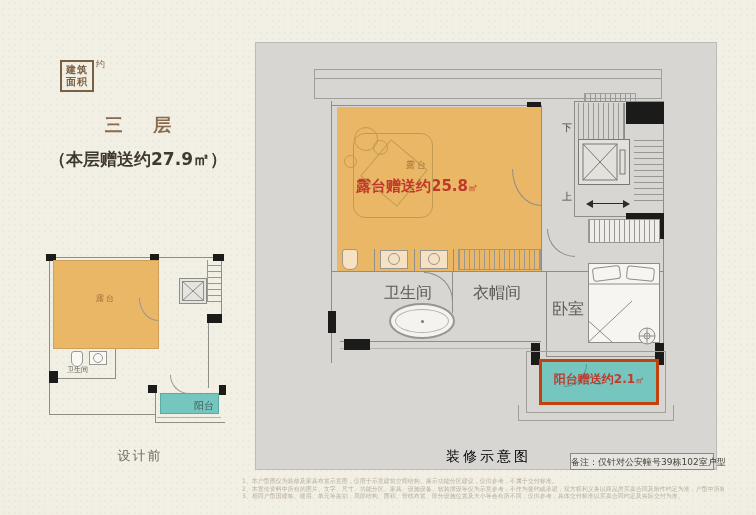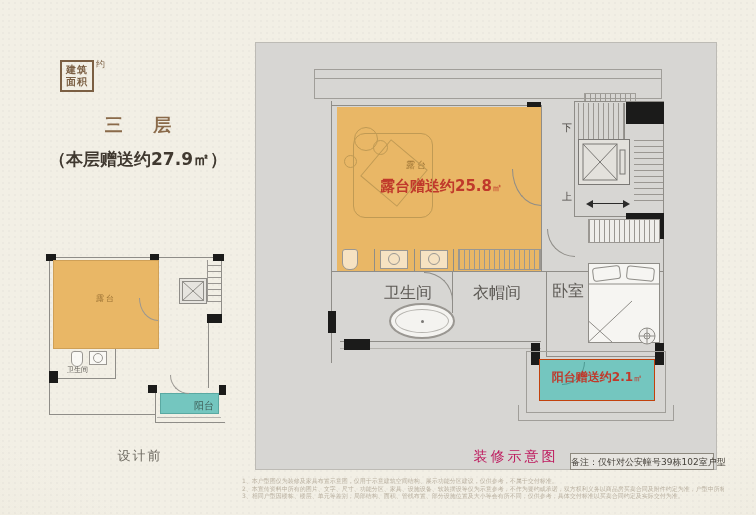--- a/index.html
+++ b/index.html
@@ -49,36 +49,36 @@
   .caption-before{position:absolute;left:92px;top:447px;width:96px;text-align:center;
     font-size:13px;letter-spacing:2px;color:#6e6a61}
   
   .panel{position:absolute;left:255px;top:42px;width:462px;height:428px;
     background:#d7d6d3;border:1px solid #bdbbb5;box-sizing:border-box}
   .parapet{position:absolute;left:58px;top:26px;width:348px;height:30px;
     border:1px solid #a09e99;box-sizing:border-box}
   .parapet::after{content:"";position:absolute;left:0;right:0;top:8px;height:1px;background:#a09e99}
   .terrace{position:absolute;left:81px;top:64px;width:204px;height:164px;background:#e9b766}
   .terrace-lbl{position:absolute;left:150px;top:116px;font-size:9px;letter-spacing:2px;color:#9c7334}
-  .gift-red{position:absolute;left:100px;top:134px;width:170px;text-align:center;
+  .gift-red{position:absolute;left:100px;top:134px;width:170px;
     font-size:15px;font-weight:bold;color:#c0392b;white-space:nowrap}
   .gift-red .unit{font-size:10px;opacity:.7}
   .furn{position:absolute;border:1px solid #c09a54;background:transparent}
-  .balcony{position:absolute;left:283px;top:316px;width:114px;height:40px;background:#74c6bf;border:1px solid #c2410c}
+  .balcony{position:absolute;left:283px;top:316px;width:114px;height:40px;background:#74c6bf;border:3px solid #c2410c}
   .balcony .gift{position:absolute;left:0;top:9px;width:100%;text-align:center;
     font-size:12px;font-weight:bold;color:#c0392b;white-space:nowrap}
   .balcony .gift .unit{font-size:9px;opacity:.7}
   .fixture{position:absolute;background:rgba(255,255,255,.6);border:1px solid #9a9792;box-sizing:border-box}
   .circ{position:absolute;border:1px solid #9a9792;border-radius:50%;background:transparent;box-sizing:border-box}
   .circ-o{position:absolute;border:1px solid #c09a54;border-radius:50%;background:transparent;box-sizing:border-box}
   .tub{position:absolute;left:133px;top:260px;width:62px;height:32px;border:2px solid #9a9792;border-radius:50%;background:#f4f3f0}
   .tub .in{position:absolute;left:4px;top:4px;right:4px;bottom:4px;border:1px solid #b5b3ae;border-radius:50%}
   .tub .dot{position:absolute;left:50%;top:50%;width:3px;height:3px;margin:-1px;border-radius:50%;background:#7a7875}
-  .caption-after{position:absolute;left:190px;top:405px;width:140px;text-align:center;
-    font-size:14px;letter-spacing:3px;color:#be185d}
+  .caption-after{position:absolute;left:190px;top:405px;width:140px;
+    font-size:14px;letter-spacing:3px;color:#000000}
   .note-box{position:absolute;left:314px;top:410px;width:144px;height:17px;line-height:17px;
     text-align:center;font-size:9px;color:#45413a;background:#e7e5e0;border:1px solid #8d897f;box-sizing:border-box;white-space:nowrap}
   .stair-lbl{position:absolute;font-size:10px;color:#4a4742}
   .stair-arrow{position:absolute;left:330px;top:157px;width:44px;height:8px}
   .stair-arrow .line{position:absolute;left:6px;right:6px;top:3px;height:1px;background:#2b2b2a}
   .stair-arrow .tl{position:absolute;left:0;top:0;width:0;height:0;border-top:4px solid transparent;border-bottom:4px solid transparent;border-right:7px solid #2b2b2a}
   .stair-arrow .tr{position:absolute;right:0;top:0;width:0;height:0;border-top:4px solid transparent;border-bottom:4px solid transparent;border-left:7px solid #2b2b2a}
   
   .footnotes{position:absolute;left:242px;top:477px;width:482px;color:#b9b0a0;font-size:6px;line-height:7.5px}
   .footnotes p{margin:0;white-space:nowrap;overflow:hidden}
@@ -212,21 +212,21 @@
   <div class="stair-lbl" style="left:306px;top:78px">下</div>
   <div class="stair-lbl" style="left:306px;top:147px">上</div>
   <div class="stair-arrow">
     <span class="tl"></span>
     <span class="line"></span>
     <span class="tr"></span>
   </div>
 
   <div class="lbl" style="left:122px;top:240px;width:60px;text-align:center">卫生间</div>
   <div class="lbl" style="left:208px;top:240px;width:66px;text-align:center">衣帽间</div>
-  <div class="lbl" style="left:296px;top:238px">卧室</div>
+  <div class="lbl" style="left:296px;top:256px">卧室</div>
 
   <div class="tub">
       <div class="in"></div>
       <div class="dot"></div>
     </div>
   <div class="arc" style="left:168px;top:229px;width:28px;height:28px;border-right:1px solid #8f8d88;border-top:1px solid #8f8d88;border-top-right-radius:100%"></div>
   <div class="arc" style="left:291px;top:186px;width:27px;height:27px;border-left:1px solid #8f8d88;border-bottom:1px solid #8f8d88;border-bottom-left-radius:100%"></div>
 
   <div class="stripe-v" style="position:absolute;left:332px;top:176px;width:72px;height:24px;border:1px solid #9a9792;box-sizing:border-box;background-color:#efeeeb"></div>
   <svg style="position:absolute;left:332px;top:220px" width="72" height="80" viewBox="0 0 72 80">

